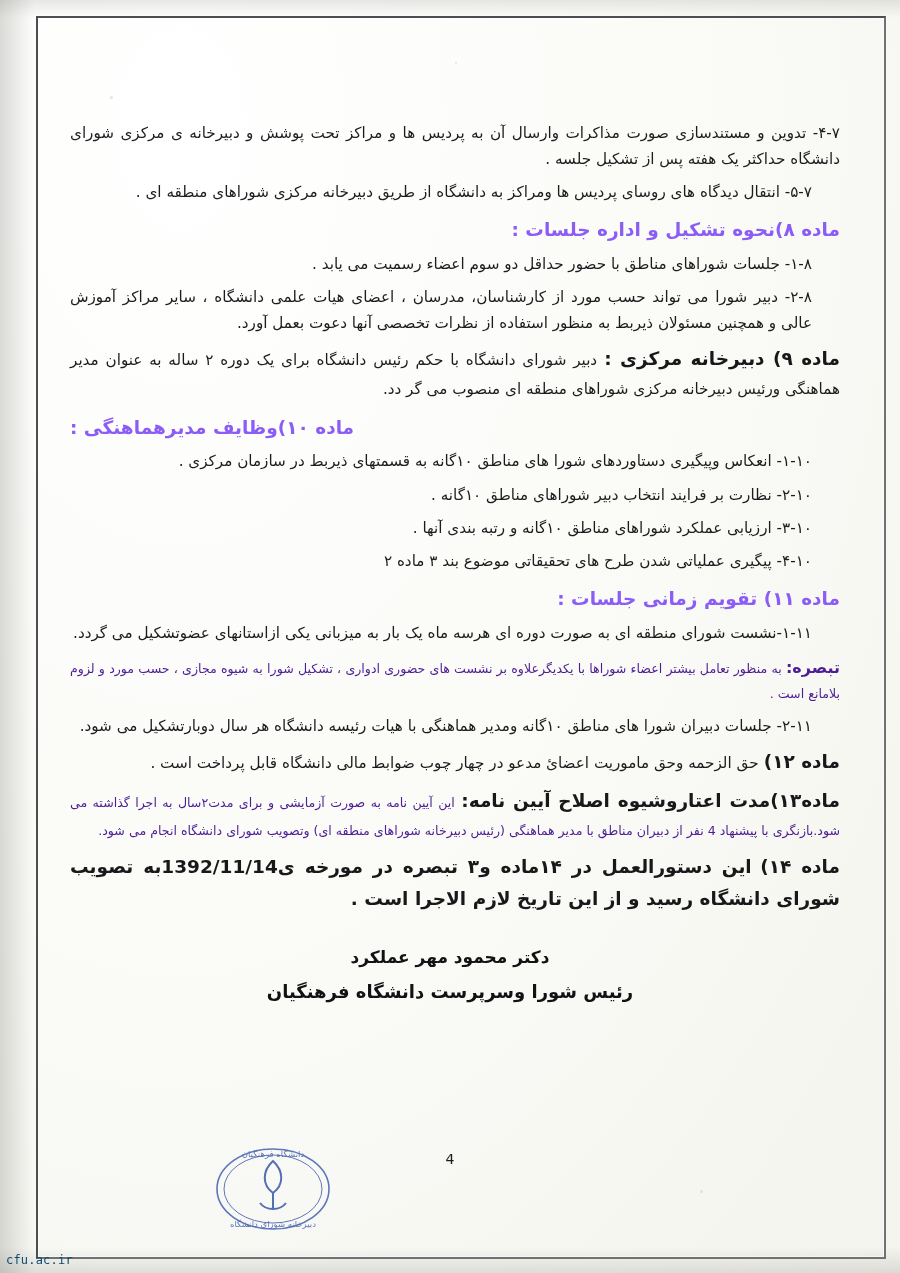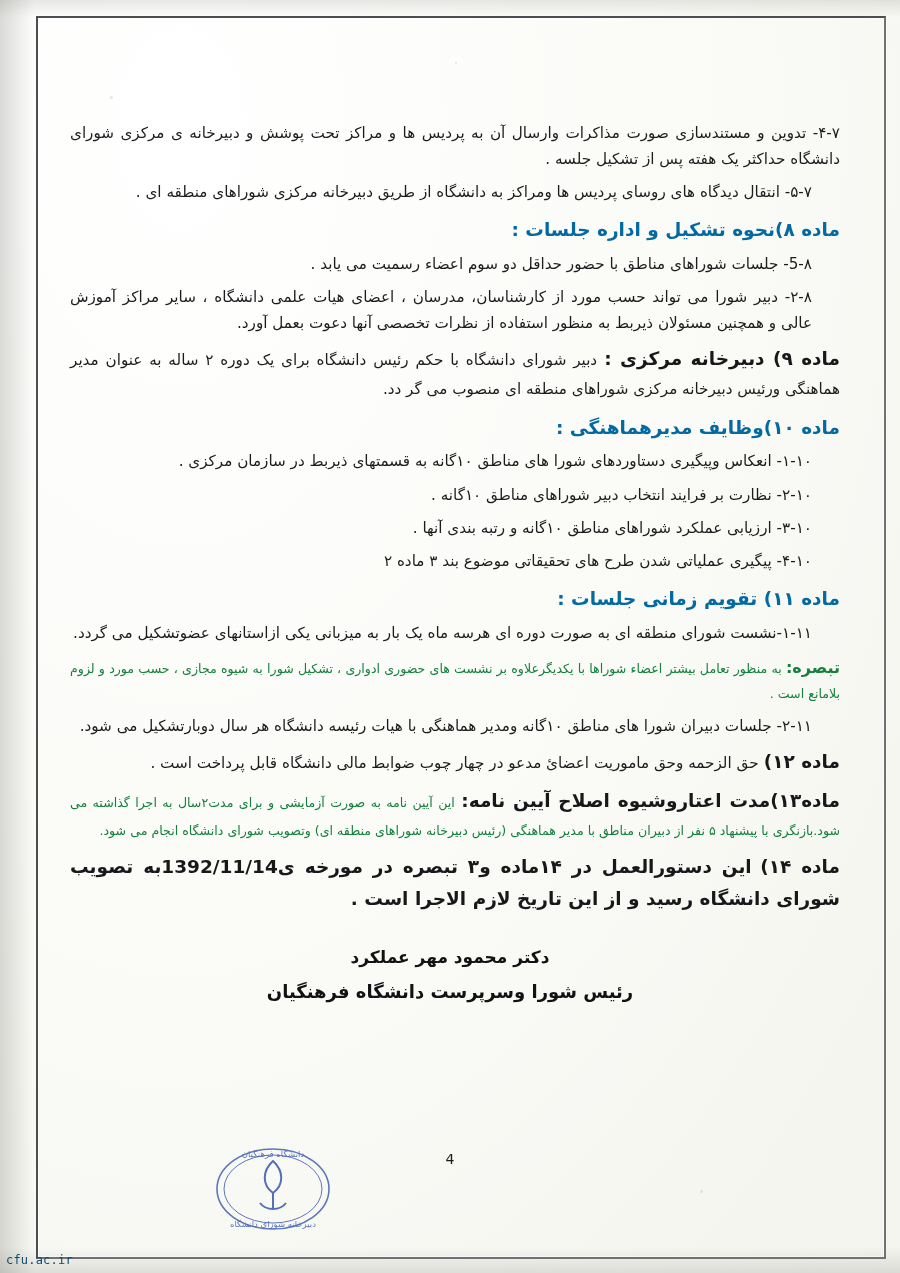--- a/index.html
+++ b/index.html
@@ -67,35 +67,35 @@
   .body-text {
     font-size: 15.2px;
     color: #1b1c1e;
   }
   .indent2 {
     padding-right: 28px;
   }
   .heading {
     font-size: 18.5px;
     font-weight: bold;
-    color: #0369a1;
+    color: #8b5cf6;
     margin: 10px 0 6px 0;
     line-height: 1.6;
   }
   .heading-center {
-    text-align: right;
+    text-align: left;
   }
   .heading-inline-title {
     font-weight: bold;
     font-size: 18.5px;
   }
   .small-note {
     font-size: 12.6px;
     line-height: 1.85;
-    color: #15803d;
+    color: #4c1d95;
   }
   .small-note .lead {
     font-weight: bold;
     font-size: 16px;
   }
   .para-justify {
     text-align: justify;
     text-justify: inter-word;
   }
   .sig {
@@ -157,21 +157,21 @@
   <div class="speck" style="left:110px; top:96px; width:3px; height:3px;"></div>
   <div class="speck" style="left:455px; top:62px; width:2px; height:2px;"></div>
   <div class="speck" style="left:700px; top:1190px; width:3px; height:3px;"></div>
 
   <div class="content">
 
     <p class="line body-text">۴-۷- تدوین و مستندسازی صورت مذاکرات وارسال آن به پردیس ها و مراکز تحت پوشش و دبیرخانه ی مرکزی شورای دانشگاه حداکثر یک هفته پس از تشکیل جلسه .</p>
     <p class="line body-text indent2">۵-۷- انتقال دیدگاه های روسای پردیس ها ومراکز به دانشگاه از طریق دبیرخانه مرکزی شوراهای منطقه ای .</p>
 
     <p class="heading">ماده ۸)نحوه تشکیل و اداره جلسات :</p>
-    <p class="line body-text indent2">5-۸- جلسات شوراهای مناطق با حضور حداقل دو سوم اعضاء رسمیت می یابد .</p>
+    <p class="line body-text indent2">۱-۸- جلسات شوراهای مناطق با حضور حداقل دو سوم اعضاء رسمیت می یابد .</p>
     <p class="line body-text indent2">۲-۸- دبیر شورا می تواند حسب مورد از کارشناسان، مدرسان ، اعضای هیات علمی دانشگاه ، سایر مراکز آموزش عالی و همچنین مسئولان ذیربط به منظور استفاده از نظرات تخصصی آنها دعوت بعمل آورد.</p>
 
     <p class="line para-justify">
       <span class="heading-inline-title">ماده ۹) دبیرخانه  مرکزی :</span>
       <span class="body-text">دبیر شورای دانشگاه با  حکم  رئیس دانشگاه  برای یک  دوره ۲ ساله  به  عنوان مدیر هماهنگی ورئیس دبیرخانه مرکزی شوراهای منطقه ای  منصوب می گر دد.</span>
     </p>
 
     <p class="heading heading-center">ماده ۱۰)وظایف مدیرهماهنگی :</p>
     <p class="line body-text indent2">۱-۱۰- انعکاس وپیگیری دستاوردهای شورا های مناطق ۱۰گانه به قسمتهای ذیربط در سازمان مرکزی .</p>
     <p class="line body-text indent2">۲-۱۰- نظارت بر فرایند انتخاب دبیر شوراهای مناطق ۱۰گانه .</p>
@@ -186,21 +186,21 @@
     </p>
     <p class="line body-text indent2">۲-۱۱- جلسات دبیران شورا های مناطق ۱۰گانه ومدیر هماهنگی با هیات رئیسه دانشگاه هر سال دوبارتشکیل می شود.</p>
 
     <p class="line para-justify">
       <span class="heading-inline-title">ماده ۱۲)</span>
       <span class="body-text">حق الزحمه وحق ماموریت اعضائ مدعو در چهار چوب ضوابط مالی دانشگاه قابل  پرداخت است .</span>
     </p>
 
     <p class="line para-justify">
       <span class="heading-inline-title">ماده۱۳)مدت اعتاروشیوه اصلاح آیین نامه:</span>
-      <span class="small-note">این آیین نامه به صورت آزمایشی و برای مدت۲سال به اجرا گذاشته می شود.بازنگری با پیشنهاد ۵ نفر از دبیران مناطق با مدیر هماهنگی (رئیس دبیرخانه شوراهای منطقه ای) وتصویب شورای دانشگاه انجام می شود.</span>
+      <span class="small-note">این آیین نامه به صورت آزمایشی و برای مدت۲سال به اجرا گذاشته می شود.بازنگری با پیشنهاد 4 نفر از دبیران مناطق با مدیر هماهنگی (رئیس دبیرخانه شوراهای منطقه ای) وتصویب شورای دانشگاه انجام می شود.</span>
     </p>
 
     <p class="line para-justify">
       <span class="heading-inline-title">ماده ۱۴)</span>
       <span class="heading-inline-title">این دستورالعمل در ۱۴ماده و۳ تبصره در مورخه ی1392/11/14به تصویب شورای دانشگاه  رسید و از این تاریخ لازم الاجرا است .</span>
     </p>
 
     <div class="sig">
       <div class="l1">دکتر محمود مهر عملکرد</div>
       <div class="l2">رئیس شورا وسرپرست دانشگاه فرهنگیان</div>

